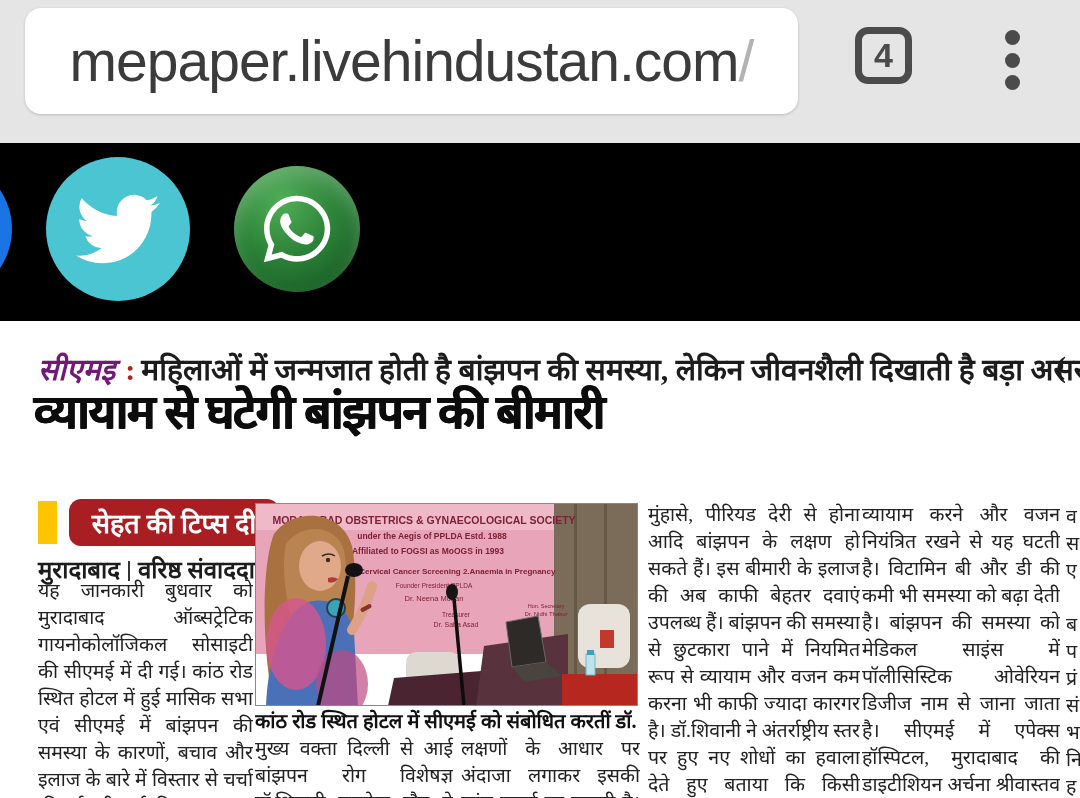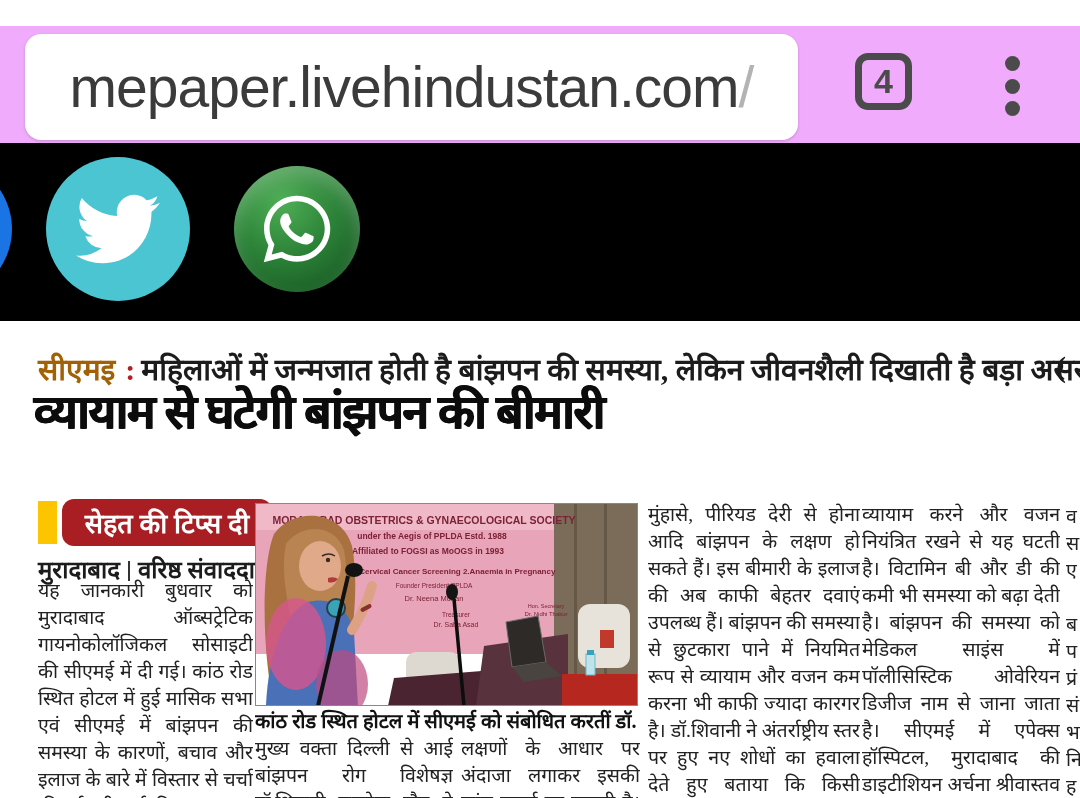--- a/index.html
+++ b/index.html
@@ -1,20 +1,20 @@
 <!DOCTYPE html>
 <html><head>
 <meta charset="utf-8">
 <style>
   * { margin:0; padding:0; box-sizing:border-box; }
   html,body { width:1080px; height:798px; overflow:hidden; background:#fff;
               font-family:"Liberation Sans", sans-serif; }
 
   
-  .chrome { position:absolute; left:0; top:0; width:1080px; height:143px; background:#f0abfc;margin-top:26px; }
+  .chrome { position:absolute; left:0; top:0; width:1080px; height:143px; background:#e5e5e5; }
   .url-pill { position:absolute; left:25px; top:8px; width:773px; height:106px;
               background:#fff; border-radius:16px; box-shadow:0 1px 3px rgba(0,0,0,.18);
               display:flex; align-items:center; justify-content:center; overflow:hidden; }
   .url-text { font-size:57px; color:#3b3b3b; letter-spacing:-1px; white-space:nowrap; }
   .url-slash { color:#b3b3b3; }
   .tab-btn { position:absolute; left:855px; top:27px; width:57px; height:57px;
              border:7px solid #4b4b4b; border-radius:13px; display:flex; align-items:center;
              justify-content:center; font-size:34px; font-weight:bold; color:#4b4b4b; background:transparent; }
   .kebab { position:absolute; left:1003px; top:30px; width:18px; height:60px;
            display:flex; flex-direction:column; justify-content:space-between; align-items:center; }
@@ -31,31 +31,31 @@
           display:flex; align-items:center; justify-content:center; box-shadow:inset 0 10px 18px rgba(255,255,255,.25); }
   .tw svg { width:84px; height:84px; fill:#fff; }
   .wa svg { width:76px; height:76px; fill:#fff; }
 
   
   .page { position:absolute; left:0; top:321px; width:1080px; height:477px; background:#fff; overflow:hidden;
           font-family:"Liberation Serif","DejaVu Serif",serif; color:#1c1c1c; }
   .abs { position:absolute; }
 
   .kicker { left:38px; top:27px; width:1020px; font-size:30px; font-weight:bold; white-space:nowrap; }
-  .kicker .red { color:#a16207; }
+  .kicker .red { color:#701a75;font-style:italic; }
   .kicker .sep { color:#b21f24; margin:0 6px 0 10px; }
   .kicker-edge { left:1056px; top:29px; font-size:30px; font-weight:bold; color:#1c1c1c; }
 
   .headline { left:34px; top:60px; width:1046px; font-size:47px; font-weight:bold; line-height:1.35;
               color:#0c0c0c; white-space:nowrap; letter-spacing:-1px;
               text-shadow:1px 0 #0c0c0c, -0.5px 0 #0c0c0c; }
 
   .tag-wrap { left:38px; top:178px; width:212px; height:47px; }
   .tag-yellow { position:absolute; left:0; top:2px; width:19px; height:43px; background:#fdc500; }
-  .tag-red { position:absolute; left:24px; top:0; width:210px; height:47px; background:#a81e23;
+  .tag-red { position:absolute; left:31px; top:0; width:210px; height:47px; background:#a81e23;
              border-radius:12px; display:flex; align-items:center; justify-content:center; }
   .tag-red span { color:#fff; font-size:27px; font-weight:bold; }
 
   .byline { left:38px; top:231px; font-size:24px; font-weight:bold; white-space:nowrap; }
   .byline .bar { display:inline-block; width:2px; height:20px; background:#333; margin:0 8px; vertical-align:-3px; }
 
   .bodytext { font-size:19.5px; line-height:27px; text-align:justify; color:#222; }
   .col-left   { left:38px;  top:256px; width:215px; height:221px; overflow:hidden; }
   .col-left p + p { text-indent:18px; }
   .col-mid    { left:648px; top:180px; width:212px; height:297px; overflow:hidden; }

